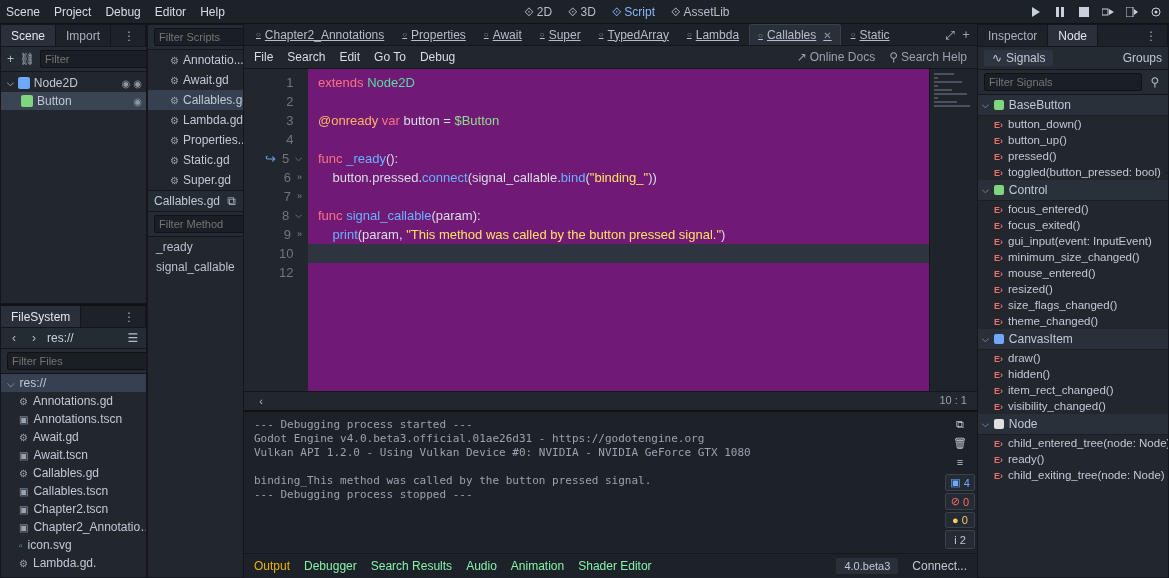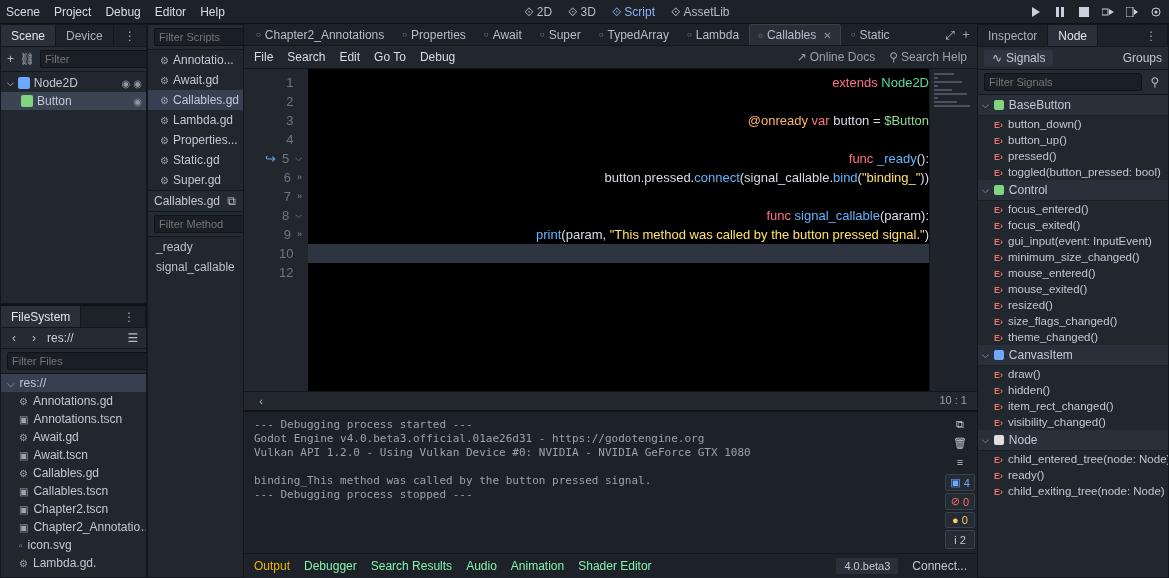--- a/index.html
+++ b/index.html
@@ -42,43 +42,43 @@
 .fs-list { overflow-y: auto; flex: 1; }
 .fs-item { display: flex; align-items: center; gap: 5px; padding: 2px 6px 2px 18px; }
 .fs-item.selected { background: #364050; }
 .fi-gd::before { content: "⚙"; font-size: 10px; color: #9aa2ad; }
 .fi-tscn::before { content: "▣"; font-size: 10px; color: #9aa2ad; }
 .fi-svg::before { content: "▫"; font-size: 10px; color: #6fa8ff; }
 .fi-res::before { content: "⌵"; font-size: 10px; color: #9aa2ad; }
 
 
 .scriptcol .slist { overflow-y: auto; }
-.sitem { padding: 3px 12px; display: flex; align-items: center; gap: 4px; }
+.sitem { padding: 3px 22px; display: flex; align-items: center; gap: 4px; }
 .sitem::before { content: "⚙"; font-size: 10px; color: #9aa2ad; }
 .sitem.selected { background: #364050; }
 .method-list .mitem2 { padding: 3px 8px; color: #b8c0cb; }
 
 
 .centercol { display: flex; flex-direction: column; min-width: 0; }
 .doc-tabs { display: flex; align-items: center; background: #1d2229; border-bottom: 1px solid #13161c; height: 22px; padding: 0 4px; gap: 2px; overflow: hidden; }
-.doc-tab { padding: 3px 8px; display: flex; align-items: center; gap: 4px; color: #b6bdc8; font-size: 12px; white-space: nowrap; }
+.doc-tab { padding: 3px 8px; display: flex; align-items: center; gap: 4px; color: #b6bdc8; font-size: 12px; white-space: nowrap; text-decoration: underline; }
 .doc-tab::before { content: "○"; font-size: 8px; color: #8f97a3; }
 .doc-tab.active { background: #2a303a; border: 1px solid #3a414d; border-bottom: none; border-radius: 3px 3px 0 0; }
 .doc-tab .close { font-size: 10px; margin-left: 3px; color: #8f97a3; }
 .doc-tabs .spacer { flex: 1; }
 .script-menu { display: flex; gap: 14px; padding: 4px 10px; background: #22272e; border-bottom: 1px solid #13161c; align-items: center; }
 .script-menu .smitem { color: #d8dde6; }
 .script-menu .spacer { flex: 1; }
 .script-menu .rlink { color: #9aa2ad; display: flex; align-items: center; gap: 3px; }
 .editor-wrap { flex: 1; display: flex; min-height: 0; position: relative; }
 .gutter { width: 64px; background: #22272e; text-align: right; color: #6d7682; padding: 4px 6px 4px 0; font-family: "Consolas", monospace; font-size: 13px; line-height: 19px; }
 .gutter .gl { display: flex; justify-content: flex-end; align-items: center; gap: 6px; height: 19px; }
 .gutter .fold { color: #7f8894; font-size: 9px; }
 .gutter .break { color: #5da0e6; }
-.code { flex: 1; background: #000000; font-family: "Consolas", monospace; font-size: 13px; line-height: 19px; padding: 4px 0; white-space: pre; overflow: hidden; position: relative; text-align: right; }
+.code { flex: 1; background: #701a75; font-family: "Consolas", monospace; font-size: 13px; line-height: 19px; padding: 4px 0; white-space: pre; overflow: hidden; position: relative; }
 .code .cl { height: 19px; padding-left: 10px; }
 .code .cl.hl { background: #2e3540; }
 .kw { color: #ff7085; }
 .fn { color: #66b3ff; }
 .ann { color: #ffb366; }
 .type { color: #57d9a3; }
 .str { color: #ffe066; }
 .nodep { color: #8fdc8f; }
 .plain { color: #d8dde6; }
 .minimap { width: 48px; background: #1f242b; border-left: 1px solid #13161c; position: relative; }
@@ -180,21 +180,21 @@
       </span>
   </div>
 </div>
 
 <div class="workspace">
 
   <div class="leftcol">
     <div class="panel scene-panel" style="height:280px">
       <div class="panel-tabs">
         <div class="panel-tab active">Scene</div>
-        <div class="panel-tab">Device</div>
+        <div class="panel-tab">Import</div>
         <div style="flex:1"></div>
         <div class="panel-tab">⋮</div>
       </div>
       <div class="toolbar-row">
         <span class="icon-btn">+</span>
         <span class="icon-btn">⛓</span>
         <input class="filter-input" placeholder="Filter" style="">
 
       </div>
       <div class="tree" id="scene-tree">
@@ -501,23 +501,20 @@
         <div class="sig-item">
           <span>gui_input(event: InputEvent)</span>
         </div>
         <div class="sig-item">
           <span>minimum_size_changed()</span>
         </div>
         <div class="sig-item">
           <span>mouse_entered()</span>
         </div>
         <div class="sig-item">
-          <span>mouse_exited()</span>
-        </div>
-        <div class="sig-item">
           <span>resized()</span>
         </div>
         <div class="sig-item">
           <span>size_flags_changed()</span>
         </div>
         <div class="sig-item">
           <span>theme_changed()</span>
         </div>
         <div class="sig-cat">
           <span class="cat-icon ci-canvas"></span>

